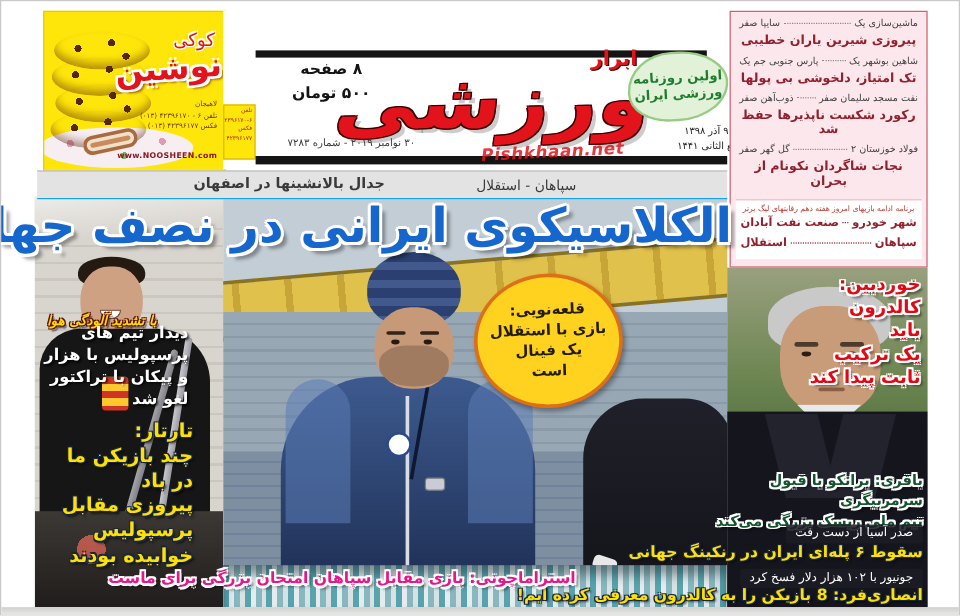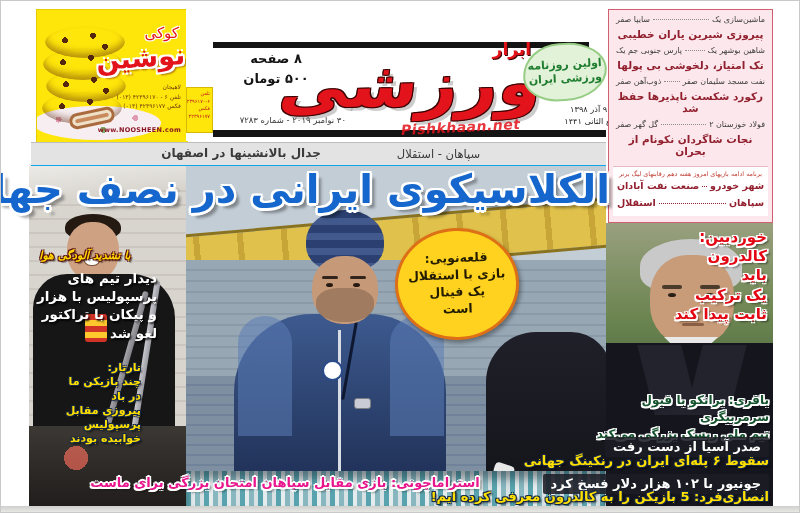--- a/index.html
+++ b/index.html
@@ -123,34 +123,34 @@
   
   .headline{left:185px;top:150px;width:424px;height:76px;line-height:76px;z-index:5;direction:rtl;text-align:right;
         font-size:40px;font-weight:900;color:#1667cd;white-space:nowrap;
         text-shadow:-2px -2px 0 #fff,2px -2px 0 #fff,-2px 2px 0 #fff,2px 2px 0 #fff,0 -2.5px 0 #fff,0 2.5px 0 #fff,-2.5px 0 0 #fff,2.5px 0 0 #fff,5px 5px 3px rgba(0,0,0,.35);}
   .bubble{left:394px;top:227px;width:118px;height:106px;background:#ffd21f;border:3px solid #dd7017;border-radius:50%;
         display:flex;align-items:center;justify-content:center;text-align:center;z-index:6;transform:rotate(-2deg);
         font-size:12.5px;font-weight:bold;color:#231c00;line-height:1.35;direction:rtl;box-shadow:2px 3px 4px rgba(0,0,0,.35);}
 
   .o-white{text-shadow:-1.5px -1.5px 0 #fff,1.5px -1.5px 0 #fff,-1.5px 1.5px 0 #fff,1.5px 1.5px 0 #fff,0 -1.5px 0 #fff,0 1.5px 0 #fff,-1.5px 0 0 #fff,1.5px 0 0 #fff,3px 3px 2px rgba(0,0,0,.45);}
   .o-navy{text-shadow:-1px -1px 0 #152744,1px -1px 0 #152744,-1px 1px 0 #152744,1px 1px 0 #152744,2px 2px 2px rgba(0,0,0,.6);}
-  .o-dark{text-shadow:-1px -1px 0 #5a1010,1px -1px 0 #5a1010,-1px 1px 0 #5a1010,1px 1px 0 #5a1010,2px 2px 1px rgba(0,0,0,.5);}
+  .o-dark{text-shadow:-1px -1px 0 #5a1010,1px -1px 0 #5a1010,-1px 1px 0 #5a1010,1px 1px 0 #5a1010,2px 2px 1px rgba(0,0,0,.5);margin-top:12px;}
 
   .lc-kicker{left:30px;top:248px;width:108px;z-index:4;font-size:11px;font-weight:bold;font-style:italic;
         color:#ffd900;text-align:center;direction:rtl;}
   .lc-story{left:28px;top:268px;width:128px;z-index:4;font-size:13.5px;font-weight:bold;color:#ffffff;
         text-align:right;direction:rtl;line-height:1.35;text-shadow:1.5px 1.5px 2px rgba(0,0,0,.85);}
-  .lc-quote{left:28px;top:360px;width:112px;z-index:4;font-size:11px;font-weight:bold;color:#ffe000;
-        text-align:right;direction:rtl;line-height:1.3;}
+  .lc-quote{left:28px;top:348px;width:112px;z-index:4;font-size:16px;font-weight:bold;color:#ffe000;
+        text-align:right;direction:rtl;line-height:1.3;padding-left:20px;}
 
   .rc-khordbin{right:32px;top:227px;width:132px;z-index:4;font-size:15px;font-weight:bold;color:#e30613;
         text-align:right;direction:rtl;line-height:1.28;}
   .rc-bagheri{right:30px;top:391px;width:178px;z-index:4;font-size:12px;font-weight:bold;color:#14532d;
         text-align:right;direction:rtl;line-height:1.4;}
-  .dark-badge{background:rgba(28,28,38,.88);color:#fff;font-size:13px;font-weight:bold;direction:rtl;
+  .dark-badge{background:rgba(28,28,38,.88);color:#fff;font-size:10px;font-weight:normal;direction:rtl;
         padding:2px 8px 3px;border-radius:2px;z-index:4;white-space:nowrap;}
   .rc-badge1{right:30px;top:436px;}
   .rc-ranking{right:30px;top:452px;z-index:4;font-size:13px;font-weight:bold;color:#ffe000;direction:rtl;white-space:nowrap;}
   .rc-badge2{right:30px;top:473px;}
   .rc-ansarifard{right:30px;top:488px;z-index:5;font-size:13px;font-weight:bold;color:#ffe000;direction:rtl;white-space:nowrap;}
 
   .bottom-line{left:20px;top:474px;width:528px;z-index:5;text-align:center;font-size:13px;font-weight:900;
         color:#e8158c;direction:rtl;white-space:nowrap;
         text-shadow:-1.5px -1.5px 0 #fff,1.5px -1.5px 0 #fff,-1.5px 1.5px 0 #fff,1.5px 1.5px 0 #fff,0 -2px 0 #fff,0 2px 0 #fff,3px 3px 2px rgba(0,0,0,.4);}
 
@@ -325,18 +325,18 @@
   <div class="abs rc-khordbin pre o-white">خوردبین:
 کالدرون
 باید
 یک ترکیب
 ثابت پیدا کند</div>
   <div class="abs rc-bagheri pre o-white">باقری: برانکو با قبول سرمربیگری
 تیم ملی ریسک بزرگی می‌کند</div>
   <div class="abs dark-badge rc-badge1">صدر آسیا از دست رفت</div>
   <div class="abs rc-ranking o-navy">سقوط ۶ پله‌ای ایران در رنکینگ جهانی</div>
   <div class="abs dark-badge rc-badge2">جونیور با ۱۰۲ هزار دلار فسخ کرد</div>
-  <div class="abs rc-ansarifard o-navy">انصاری‌فرد: 5 بازیکن را به کالدرون معرفی کرده ایم!</div>
+  <div class="abs rc-ansarifard o-navy">انصاری‌فرد: 8 بازیکن را به کالدرون معرفی کرده ایم!</div>
 
   <div class="abs bottom-line">استراماچونی: بازی مقابل سپاهان امتحان بزرگی برای ماست</div>
 
   <div class="abs page-bottom-band"></div>
 </div>
 
 </body></html>

